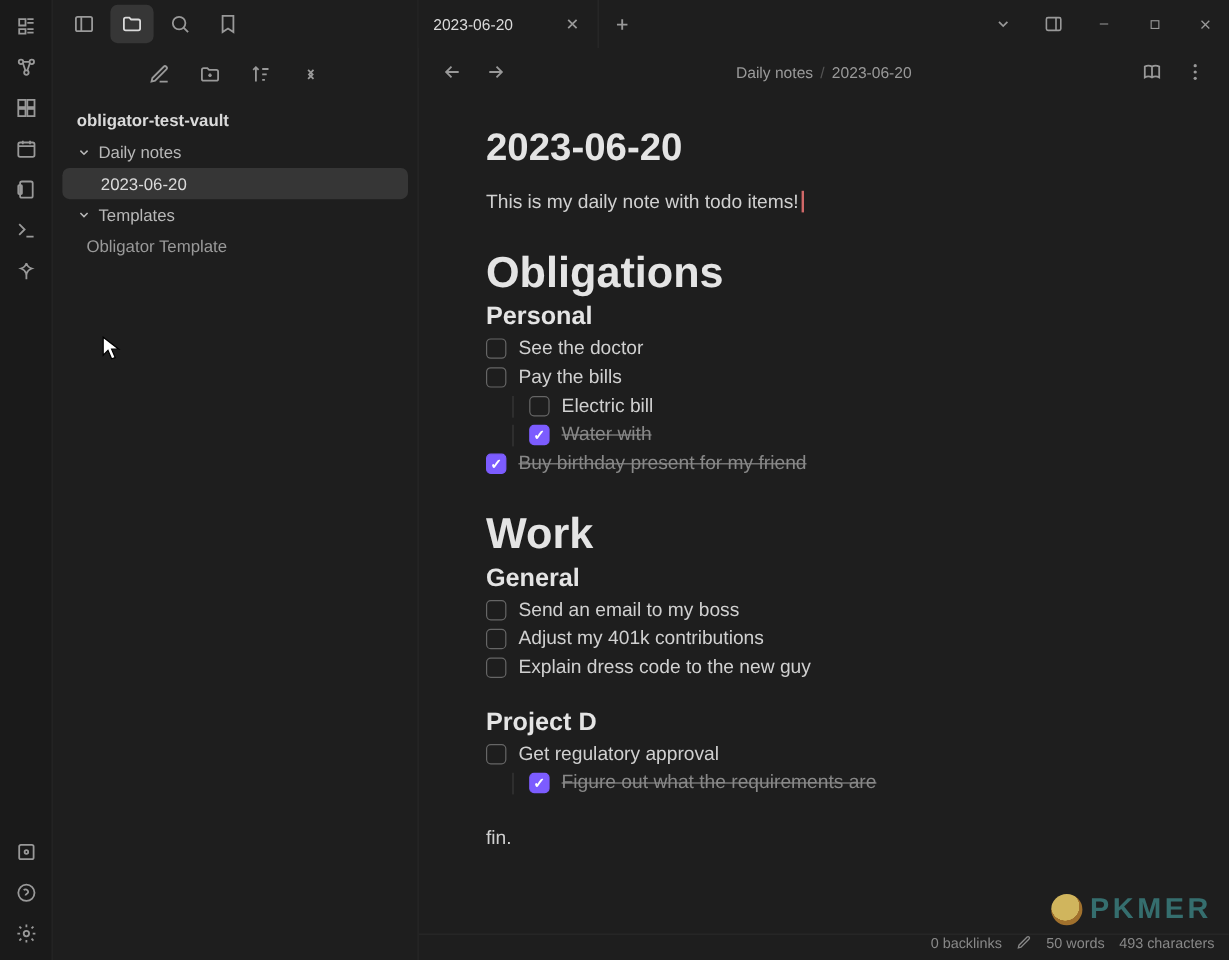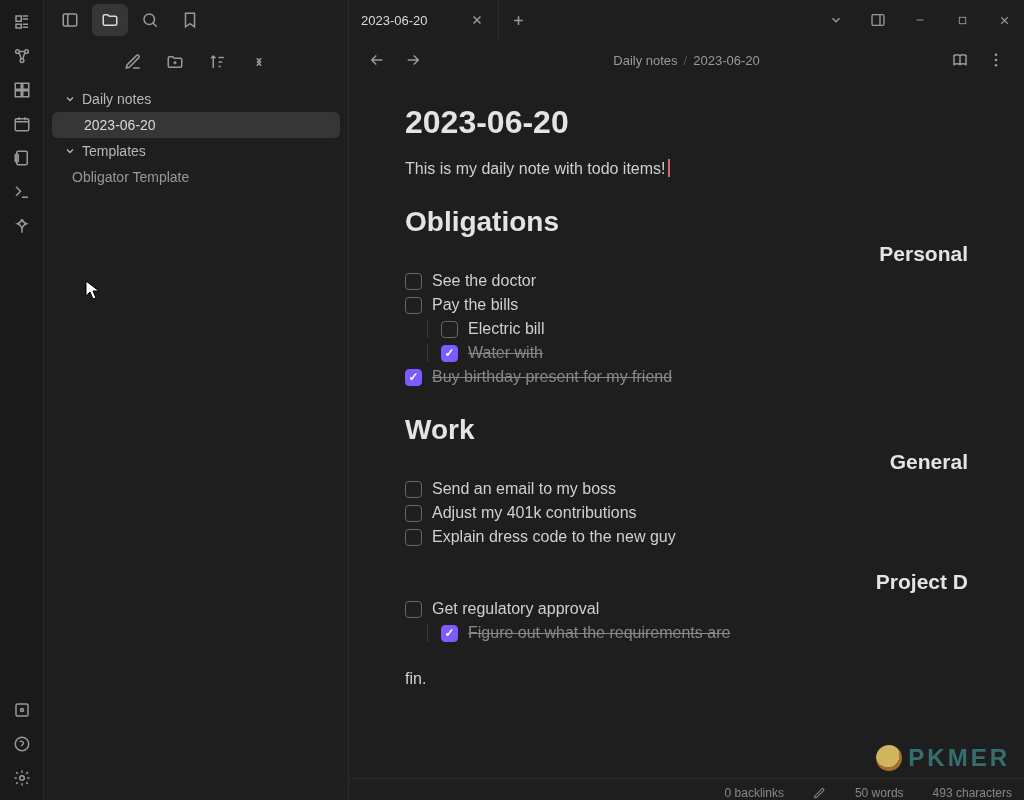--- a/index.html
+++ b/index.html
@@ -38,32 +38,32 @@
 .nav-row { height: 40px; display: flex; align-items: center; padding: 0 16px; gap: 12px; }
 .nav-btn { cursor: pointer; color: #999; width: 24px; height: 24px; display: flex; align-items: center; justify-content: center; }
 .breadcrumb { margin: 0 auto; font-size: 13px; color: #999; display: flex; gap: 6px; }
 .bc-sep { color: #555; }
 .nav-right { display: flex; gap: 12px; }
 
 .content { flex: 1; overflow-y: auto; padding: 24px 56px 40px; }
 .h1 { font-size: 32px; font-weight: 700; margin-bottom: 18px; color: #e4e4e4; }
 .para { font-size: 16px; color: #d0d0d0; margin-bottom: 12px; }
 .cursor { display: inline-block; width: 2px; height: 18px; background: #d06868; vertical-align: text-bottom; margin-left: 2px; }
-.h2 { font-size: 28px; font-weight: 700; margin-top: 28px; margin-bottom: 4px; color: #e4e4e4; }
-.h3 { font-size: 21px; font-weight: 700; margin-top: 2px; margin-bottom: 6px; color: #e4e4e4; text-align: right; }
+.h2 { font-size: 36px; font-weight: 700; margin-top: 28px; margin-bottom: 4px; color: #e4e4e4; }
+.h3 { font-size: 21px; font-weight: 700; margin-top: 2px; margin-bottom: 6px; color: #e4e4e4; }
 
 .todo-list { display: flex; flex-direction: column; gap: 6px; }
-.todo { display: flex; align-items: center; gap: 10px; font-size: 16px; color: #d0d0d0; }
+.todo { display: flex; align-items: flex-start; gap: 10px; font-size: 16px; color: #d0d0d0; }
 .todo.indent1 { margin-left: 22px; border-left: 1.5px solid #3a3a3a; padding-left: 13px; }
 .checkbox { width: 17px; height: 17px; border: 1.5px solid #666; border-radius: 4px; cursor: pointer; flex-shrink: 0; display: flex; align-items: center; justify-content: center; }
 .checkbox.checked { background: #7c5cff; border-color: #7c5cff; }
 .checkbox.checked::after { content: "✓"; color: #fff; font-size: 12px; font-weight: bold; line-height: 1; }
 .todo.done .label { text-decoration: line-through; color: #888; }
 
-.statusbar { height: 22px; border-top: 1px solid #2a2a2a; display: flex; align-items: flex-end; padding: 0 12px; font-size: 12px; color: #888; gap: 29px; }
+.statusbar { height: 22px; border-top: 1px solid #2a2a2a; display: flex; align-items: flex-start; padding: 0 12px; font-size: 12px; color: #888; gap: 12px; }
 .status-spacer { margin-left: auto; }
 
 .watermark { position: absolute; right: 14px; bottom: 28px; font-size: 24px; font-weight: 700; color: #3a7d7d; letter-spacing: 3px; display: flex; align-items: center; gap: 6px; opacity: 0.85; }
 .wm-circle { width: 26px; height: 26px; border-radius: 50%; background: radial-gradient(circle at 45% 40%, #f0d068 55%, #b88030 56%); position: relative; }
 
 .mouse-cursor { position: absolute; left: 85px; top: 280px; pointer-events: none; z-index: 9999; }
 
 svg { display: block; }
 </style>
 </head>
@@ -181,20 +181,21 @@
             <path d="M7 4v16M4 7l3-3 3 3M14 6h7M14 12h5M14 18h3"></path>
           </svg>
         </div>
       <div class="sidebar-action">
           <svg width="18" height="18" viewBox="0 0 24 24" fill="none" stroke="currentColor" stroke-width="2">
             <path d="M7 9l5 5 5-5M7 15l5-5 5 5" transform="rotate(90 12 12)"></path>
           </svg>
         </div>
     </div>
     <div class="tree">
+      <div class="tree-vault">obligator-test-vault</div>
       <div class="tree-folder expanded">
         <span class="chev">
             <svg width="12" height="12" viewBox="0 0 24 24" fill="none" stroke="currentColor" stroke-width="2.5">
               <path d="M6 9l6 6 6-6"></path>
             </svg>
           </span>
         <span>Daily notes</span>
       </div>
       <div class="tree-file active">2023-06-20</div>
       <div class="tree-folder expanded">

